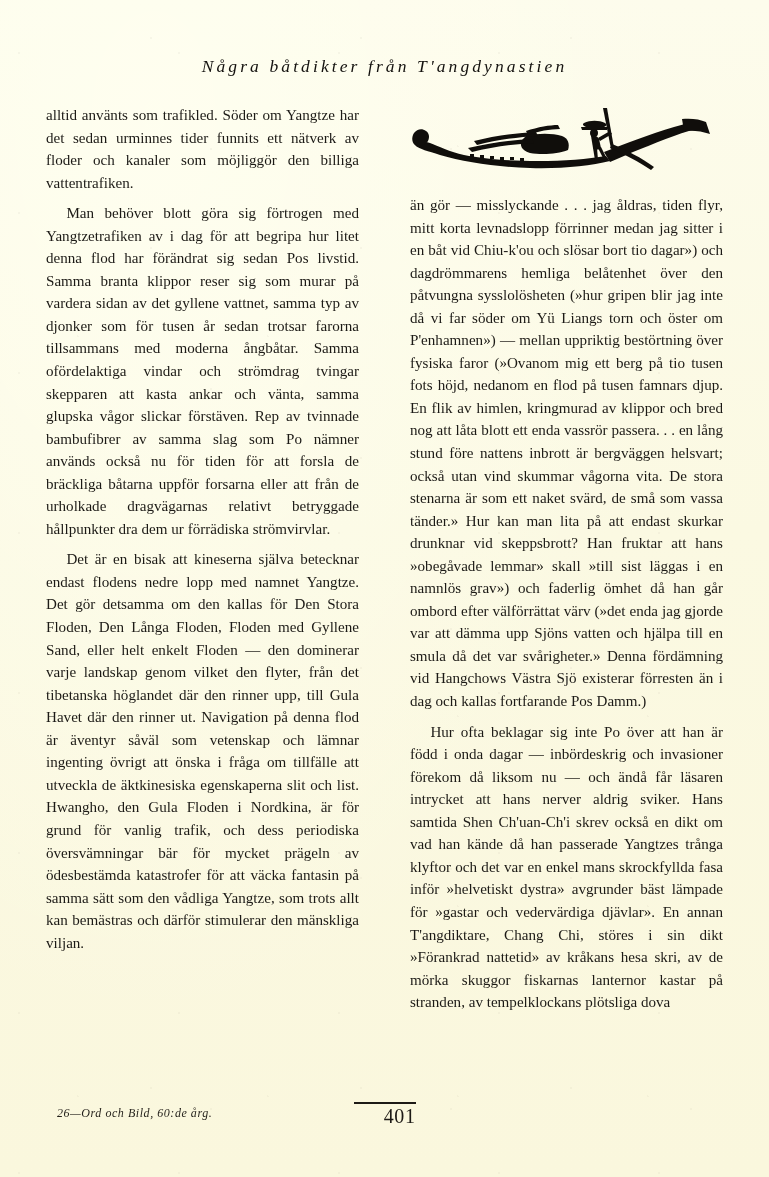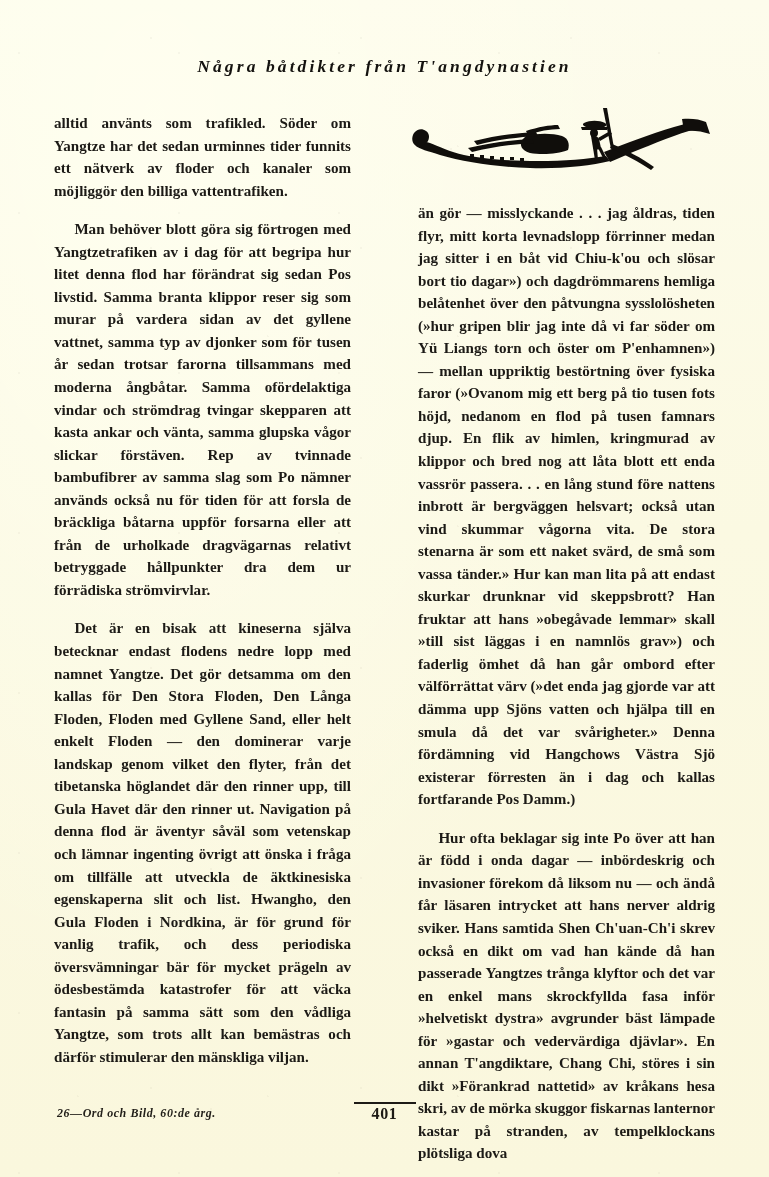--- a/index.html
+++ b/index.html
@@ -14,21 +14,20 @@
     color: #1c1a16;
     overflow: hidden;
     position: relative;
   }
   .page {
     position: absolute;
     inset: 0;
     background:
       radial-gradient(ellipse at 20% 10%, rgba(255,255,240,0.85) 0%, rgba(252,250,227,0) 60%),
       linear-gradient(180deg, #fdfcec 0%, #fbf9e2 45%, #faf7dd 100%);
-    font-weight: bold;
   }
   .running-head {
     position: absolute;
     top: 56px;
     left: 0;
     right: 0;
     text-align: center;
     font-style: italic;
     font-size: 17.5px;
     letter-spacing: 3.1px;
@@ -48,21 +47,21 @@
     width: 329px;
     font-size: 15.1px;
     line-height: 22.55px;
     text-align: justify;
     text-justify: inter-word;
     hyphens: manual;
   }
   .col-left  { left: 0; }
   .col-right { left: 364px; }
   .col p {
-    margin: 16px;
+    margin: 8px;
   }
   .col p.indent {
     text-indent: 1.35em;
   }
   .col p.cont {
     text-indent: 0;
   }
   .illustration {
     position: absolute;
     top: 100px;
@@ -100,24 +99,25 @@
     top: -4px;
     text-align: center;
   }
   .folio-rule {
     width: 62px;
     height: 2px;
     background: #1d1a15;
     margin: 0 auto 1px auto;
   }
   .folio-num {
-    font-size: 16px;
+    font-size: 20px;
     letter-spacing: 0.6px;
     color: #1d1a15;
     font-variant-numeric: oldstyle-nums;
+    text-align: right;
   }
   
   .grain {
     position: absolute;
     inset: 0;
     opacity: 0.035;
     background-image:
       radial-gradient(circle at 12% 33%, #4a4430 0 1px, transparent 1px),
       radial-gradient(circle at 72% 18%, #4a4430 0 1px, transparent 1px),
       radial-gradient(circle at 41% 77%, #4a4430 0 1px, transparent 1px),

